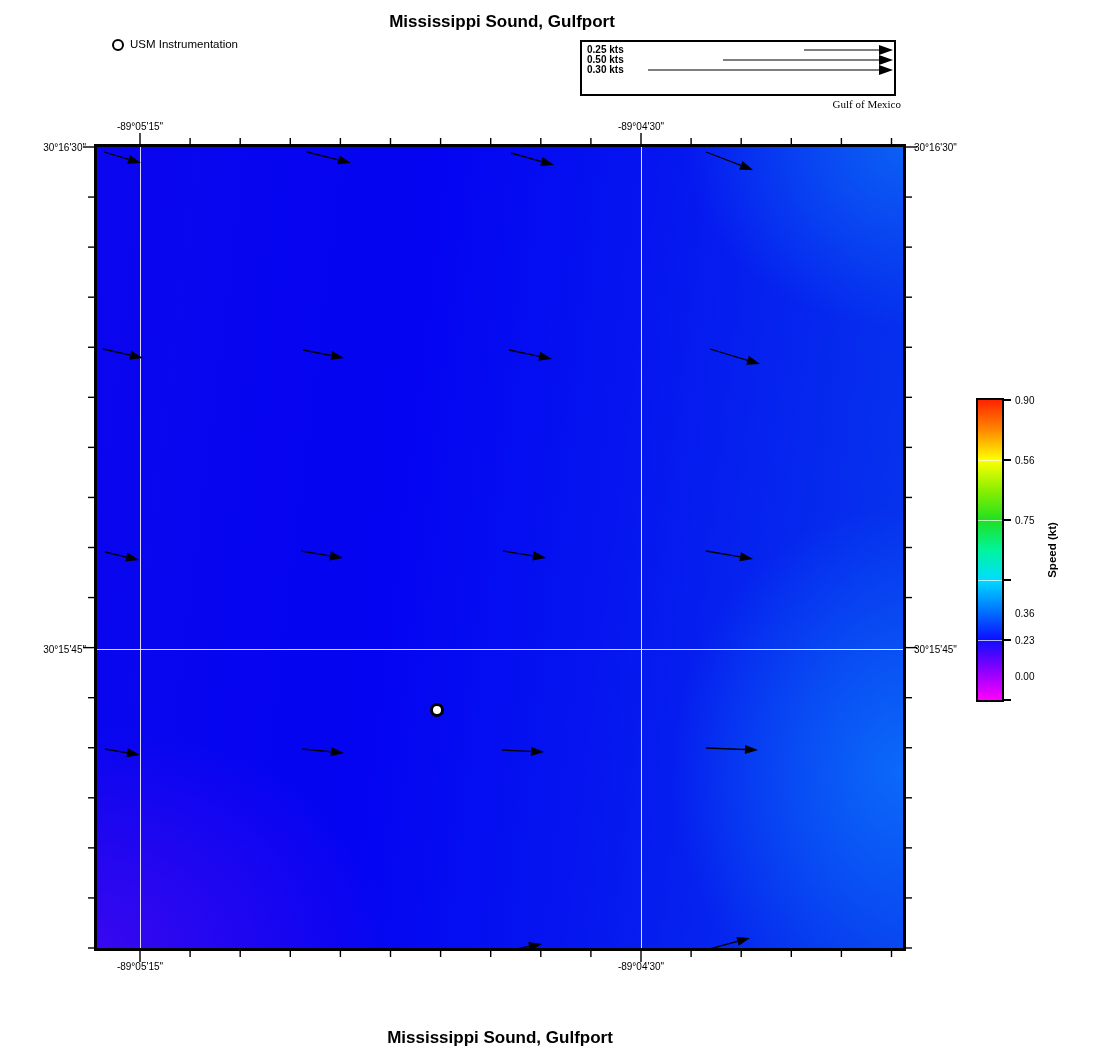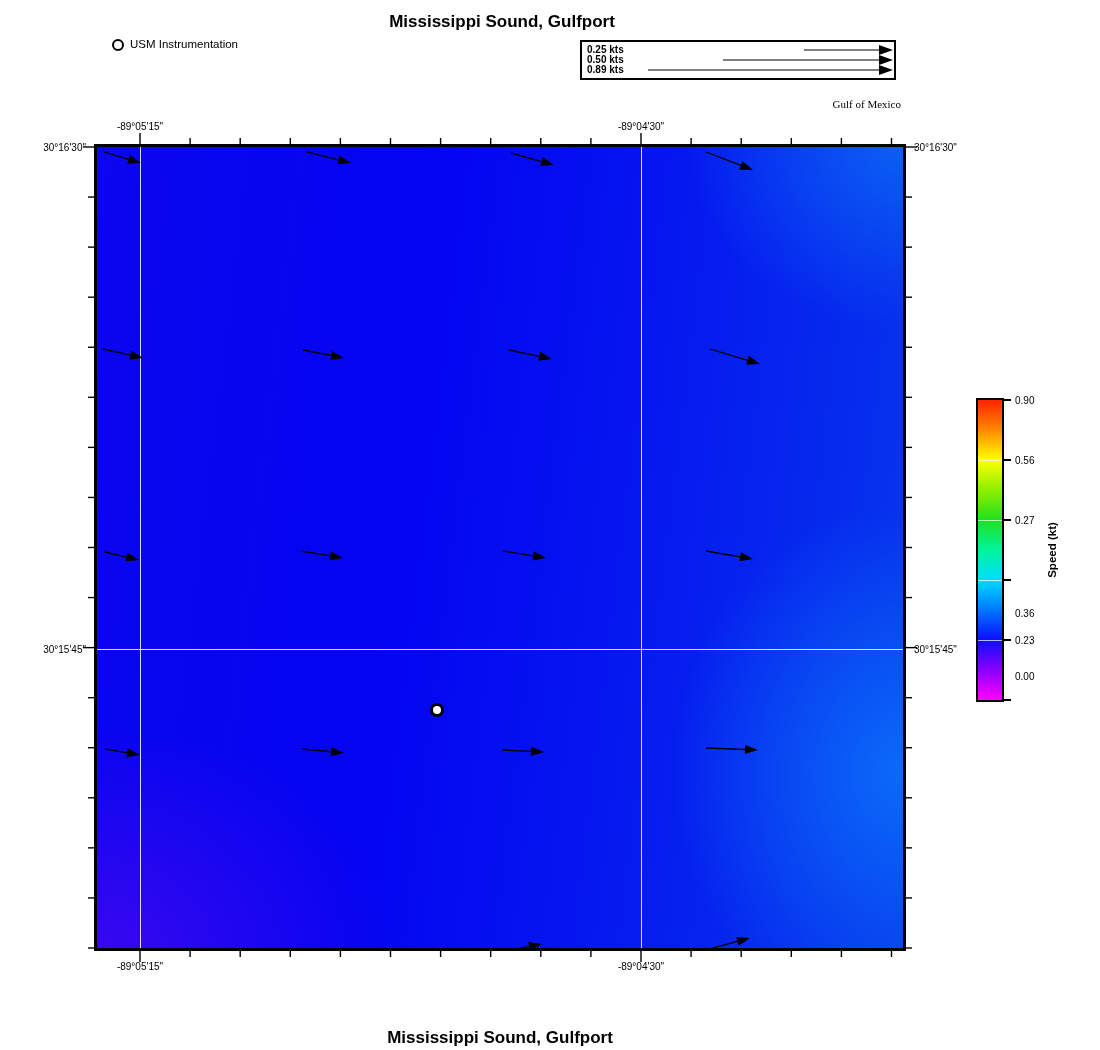--- a/index.html
+++ b/index.html
@@ -10,21 +10,21 @@
          font-size:17px;font-weight:bold;white-space:nowrap;}
   .footer-title{position:absolute;left:500px;top:1028px;transform:translateX(-50%);
          font-size:17px;font-weight:bold;white-space:nowrap;}
 
   
   .usm-circle{position:absolute;left:112px;top:39px;width:12px;height:12px;box-sizing:border-box;
               border:2.5px solid #000;border-radius:50%;background:#fff;}
   .usm-label{position:absolute;left:130px;top:38px;font-size:11.5px;white-space:nowrap;}
 
   
-  .scale-box{position:absolute;left:580px;top:40px;width:316px;height:40px;box-sizing:border-box;
+  .scale-box{position:absolute;left:580px;top:40px;width:316px;height:56px;box-sizing:border-box;
              border:2px solid #000;background:#fff;}
   .scale-label{position:absolute;left:5px;font-size:10px;font-weight:600;line-height:10px;white-space:nowrap;}
   .scale-svg{position:absolute;left:0;top:0;}
 
   .subtitle{position:absolute;left:500px;top:95px;transform:translateX(-50%);
             font-family:"Liberation Serif",serif;font-size:16px;font-weight:bold;white-space:nowrap;}
   .gom-label{position:absolute;right:199px;top:98px;font-family:"Liberation Serif",serif;
              font-size:11px;font-weight:normal;white-space:nowrap;}
 
   
@@ -66,21 +66,21 @@
 <div id="page">
 
   <div class="title">Mississippi Sound, Gulfport</div>
 
   <div class="usm-circle"></div>
   <div class="usm-label">USM Instrumentation</div>
 
   <div class="scale-box">
     <div class="scale-label" style="top:3px">0.25 kts</div>
     <div class="scale-label" style="top:13px">0.50 kts</div>
-    <div class="scale-label" style="top:23px">0.89 kts</div>
+    <div class="scale-label" style="top:23px">0.30 kts</div>
     <svg id="scale-svg" class="scale-svg" width="312" height="36">
         <line x1="222" y1="8" x2="297" y2="8" stroke="#000" stroke-width="1.2"></line>
         <polygon points="311,8 297,13 297,3" fill="#000"></polygon>
         <line x1="141" y1="18" x2="297" y2="18" stroke="#000" stroke-width="1.2"></line>
         <polygon points="311,18 297,23 297,13" fill="#000"></polygon>
         <line x1="66" y1="28" x2="297" y2="28" stroke="#000" stroke-width="1.2"></line>
         <polygon points="311,28 297,33 297,23" fill="#000"></polygon>
       </svg>
   </div>
 
@@ -218,21 +218,21 @@
     </div>
   </div>
   <div class="cb-tick" style="top:399px"></div>
   <div class="cb-tick" style="top:459px"></div>
   <div class="cb-tick" style="top:519px"></div>
   <div class="cb-tick" style="top:579px"></div>
   <div class="cb-tick" style="top:639px"></div>
   <div class="cb-tick" style="top:699px"></div>
   <div class="cb-lab" style="top:400px">0.90</div>
   <div class="cb-lab" style="top:460px">0.56</div>
-  <div class="cb-lab" style="top:520px">0.27</div>
+  <div class="cb-lab" style="top:520px">0.75</div>
   <div class="cb-lab" style="top:613px">0.36</div>
   <div class="cb-lab" style="top:640px">0.23</div>
   <div class="cb-lab" style="top:676px">0.00</div>
   <div class="cb-title">Speed (kt)</div>
 
   <div class="footer-title">Mississippi Sound, Gulfport</div>
 
 </div>
 
 </body></html>

